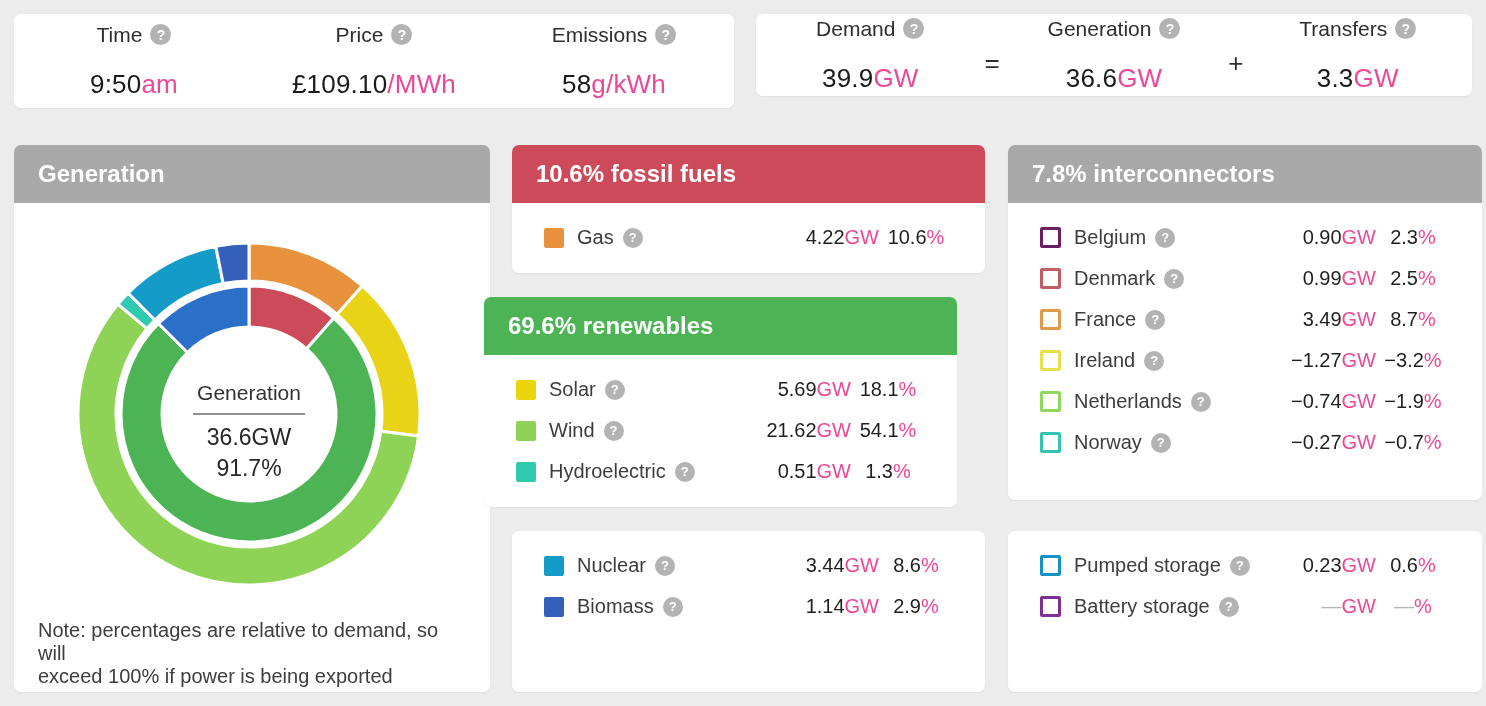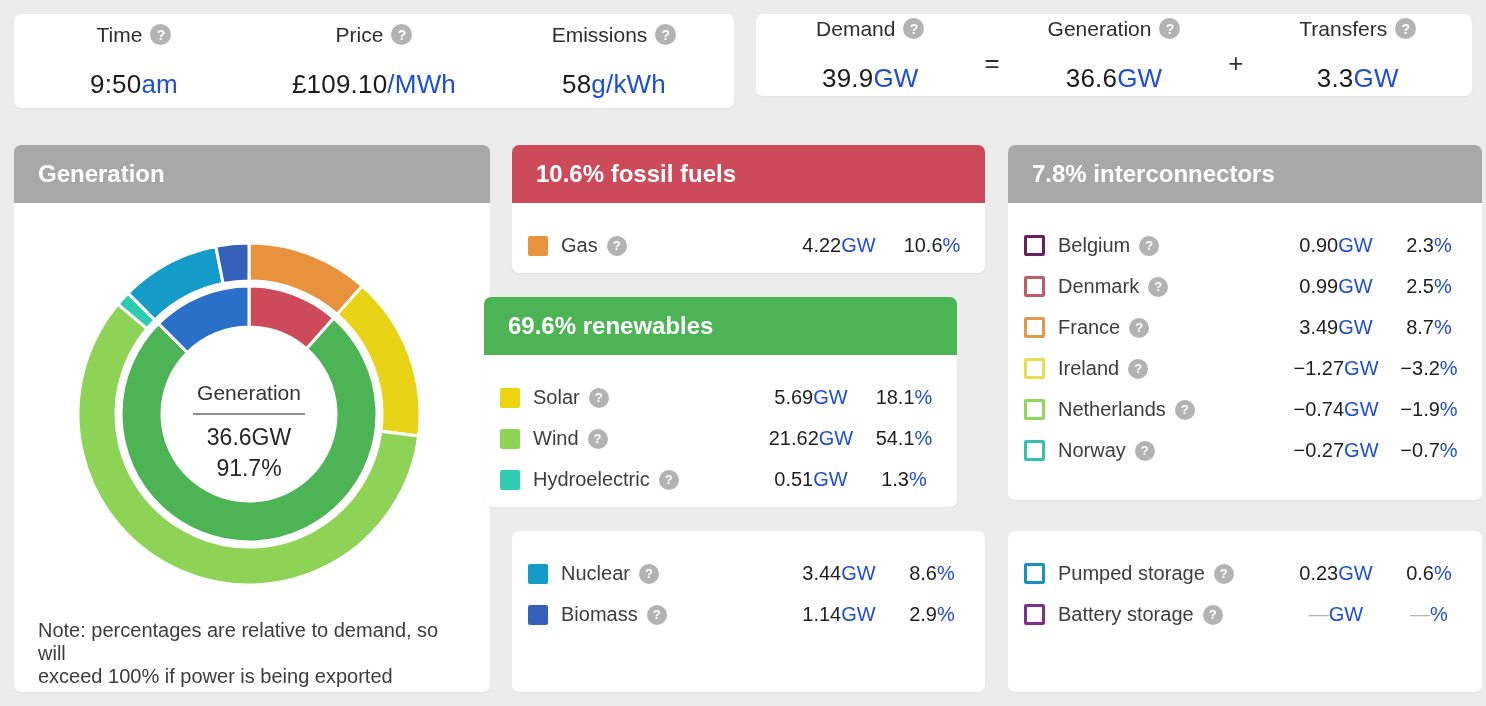--- a/index.html
+++ b/index.html
@@ -5,38 +5,38 @@
   html,body{margin:0;padding:0;background:#ececec;}
   .app{position:relative;width:1486px;height:706px;background:#ececec;
        font-family:"Liberation Sans",sans-serif;color:#3d3d3d;overflow:hidden;}
   .panel{position:absolute;background:#fff;border-radius:7px;box-shadow:0 1px 2px rgba(0,0,0,.05);}
 
   
   .stats-flex{display:flex;height:100%;}
   .stat{flex:1;display:flex;flex-direction:column;align-items:center;justify-content:center;gap:22px;}
   .stat-label{font-size:21px;color:#2e2e2e;display:flex;align-items:center;gap:8px;}
   .stat-value{font-size:26px;color:#1b1b1b;letter-spacing:.2px;}
-  .unit{color:#1d4ed8;}
+  .unit{color:#ec4899;}
   .op{align-self:center;padding-top:16px;font-size:26px;color:#2e2e2e;}
 
   .qicon{width:21px;height:21px;border-radius:50%;background:#b3b3b3;color:#fff;
          font-size:14px;font-weight:bold;display:inline-flex;align-items:center;
          justify-content:center;flex:none;cursor:pointer;}
 
   
   .card{position:absolute;background:#fff;border-radius:7px;box-shadow:0 1px 2px rgba(0,0,0,.05);}
   .card-header{height:58px;line-height:58px;border-radius:7px 7px 0 0;color:#fff;
                font-size:24px;font-weight:bold;padding:0 24px;white-space:nowrap;overflow:hidden;}
-  .card-body{padding:14px 16px 0;margin-top:8px;}
+  .card-body{padding:14px 32px 0;}
   .row{height:41px;display:flex;align-items:center;font-size:20px;color:#3d3d3d;}
   .swatch{width:20px;height:20px;border-radius:2px;margin-right:13px;flex:none;}
   .swatch.outline{width:15px;height:15px;background:#fff;border:3px solid #888;}
   .row .qicon{width:20px;height:20px;font-size:13px;margin-left:9px;}
   .spacer{flex:1;}
-  .gw-col{min-width:112px;text-align:center;color:#1f1f1f;white-space:nowrap;}
+  .gw-col{min-width:112px;text-align:right;color:#1f1f1f;white-space:nowrap;}
   .pct-col{min-width:74px;text-align:center;color:#1f1f1f;white-space:nowrap;}
   .muted{color:#b5b5b5;}
 
   
   .donut-wrap{position:absolute;left:63px;top:97px;width:344px;height:344px;}
   .donut-center{position:absolute;left:125px;top:236px;width:220px;text-align:center;}
   .center-label{font-size:21px;color:#333;}
   .center-divider{width:112px;border:0;border-top:2px solid #909090;margin:8px auto 9px;}
   .center-value{font-size:23px;color:#262626;margin-bottom:4px;}
   .center-percent{font-size:23px;color:#262626;}

